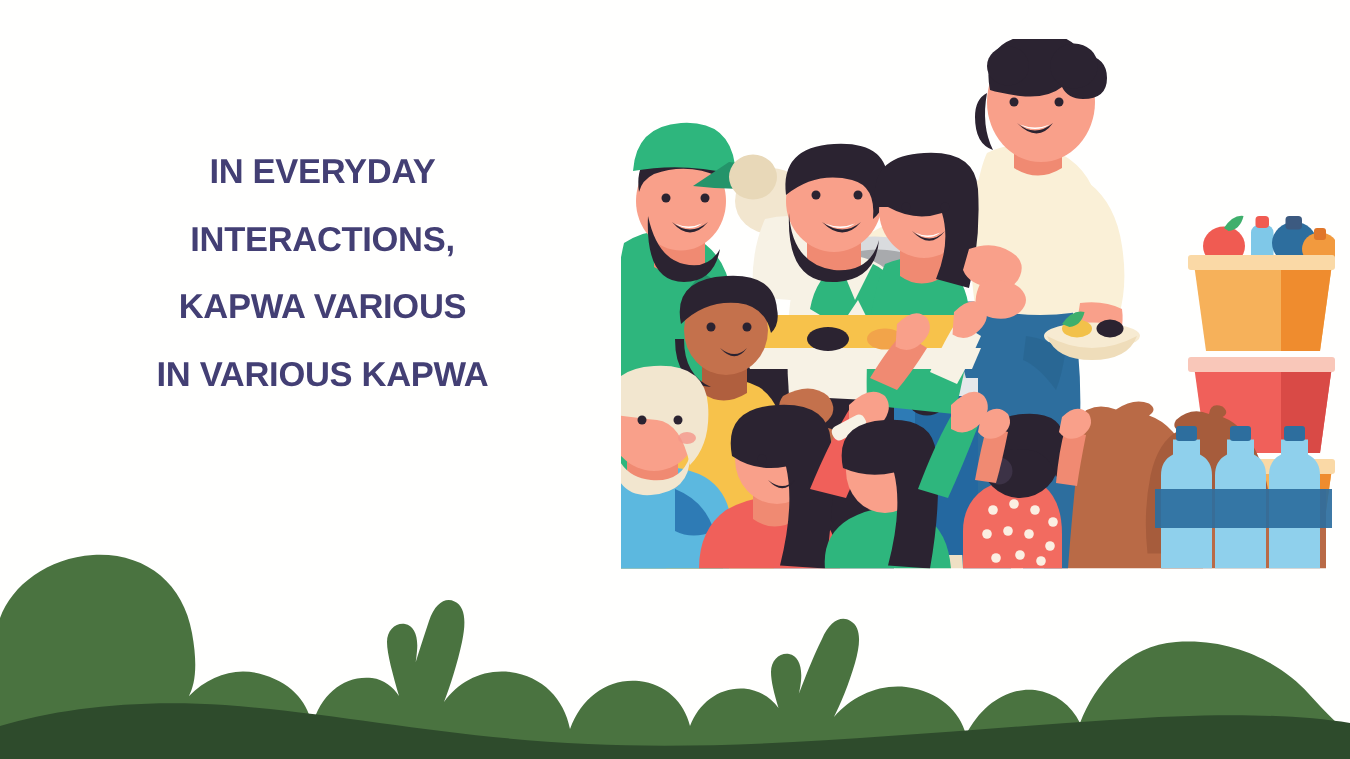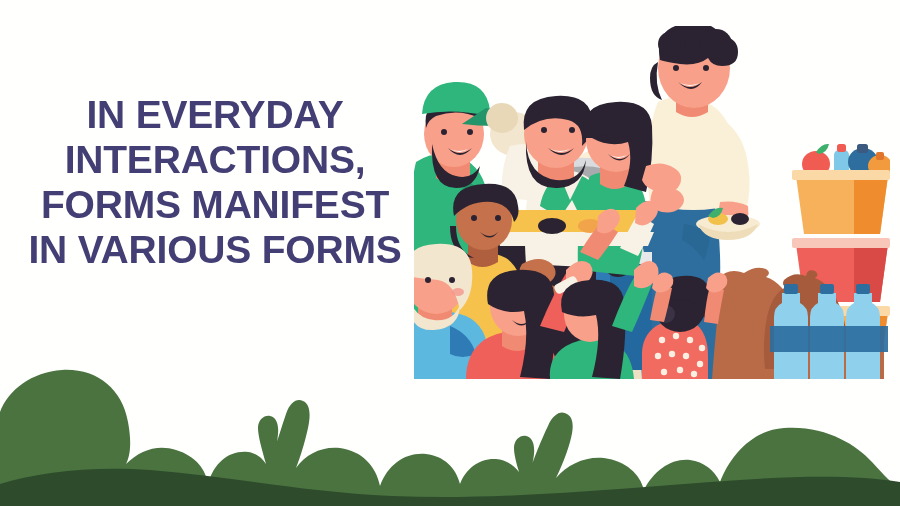--- a/index.html
+++ b/index.html
@@ -13,21 +13,21 @@
   #stage{position:absolute;inset:0;width:900px;height:506px;background:#fffffe;overflow:hidden;}
 
   
   #headline{
     position:absolute;
     left:20px; top:92px;
     width:390px;
     text-align:center;
     color:#433F74;
     font-weight:800;
-    font-size:39px;
+    font-size:23px;
     line-height:45px;
     letter-spacing:-0.2px;
     font-family:"Liberation Sans", sans-serif;
     white-space:nowrap;
   }
   #headline .ln{display:block;}
 
   
   #foliage{position:absolute;left:0;bottom:0;width:900px;height:140px;}
 
@@ -35,22 +35,22 @@
   #illus{position:absolute;left:414px;top:26px;width:476px;height:353px;}
 </style>
 </head>
 <body>
 
 <div id="stage">
 
   <div id="headline">
     <span class="ln">IN EVERYDAY</span>
     <span class="ln">INTERACTIONS,</span>
-    <span class="ln">FORMS MANIFEST</span>
-    <span class="ln">IN VARIOUS FORMS</span>
+    <span class="ln">KAPWA VARIOUS</span>
+    <span class="ln">IN VARIOUS KAPWA</span>
   </div>
 
   <svg id="illus" viewBox="0 0 476 353">
     <defs>
       <clipPath id="cropBottom">
           <rect x="0" y="0" width="476" height="353"></rect>
         </clipPath>
     </defs>
     <g clip-path="url(#cropBottom)">
 

